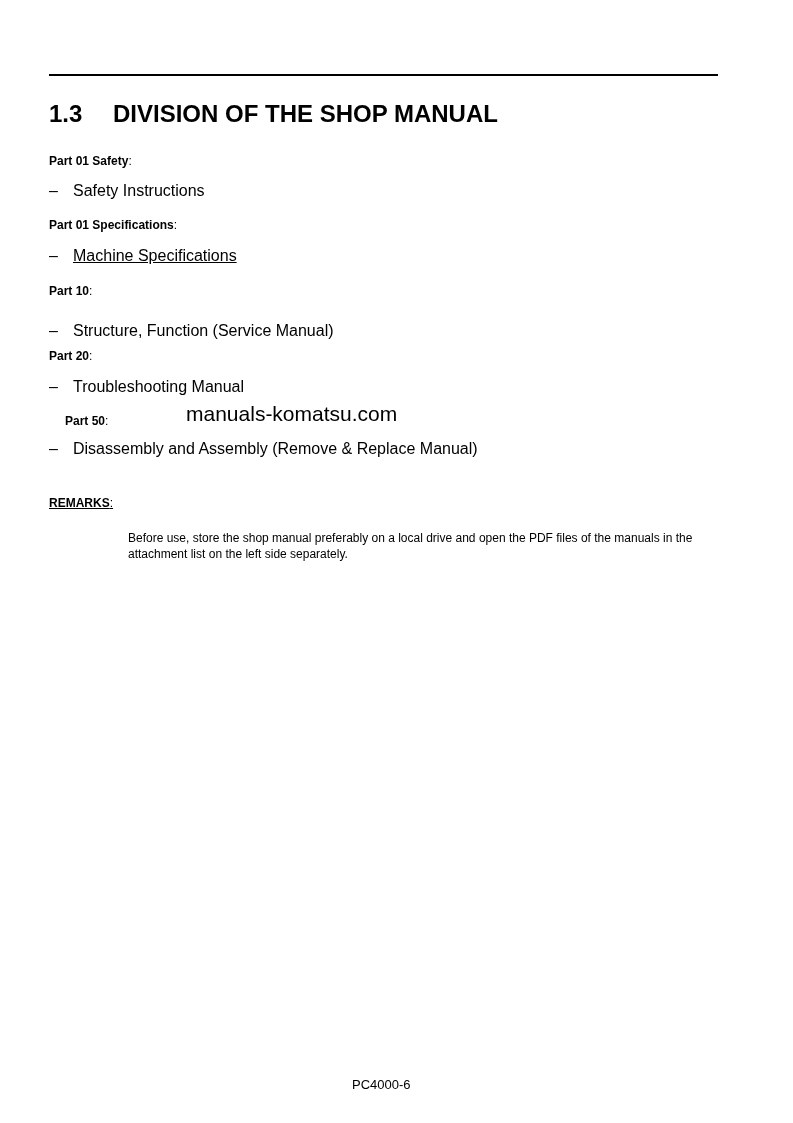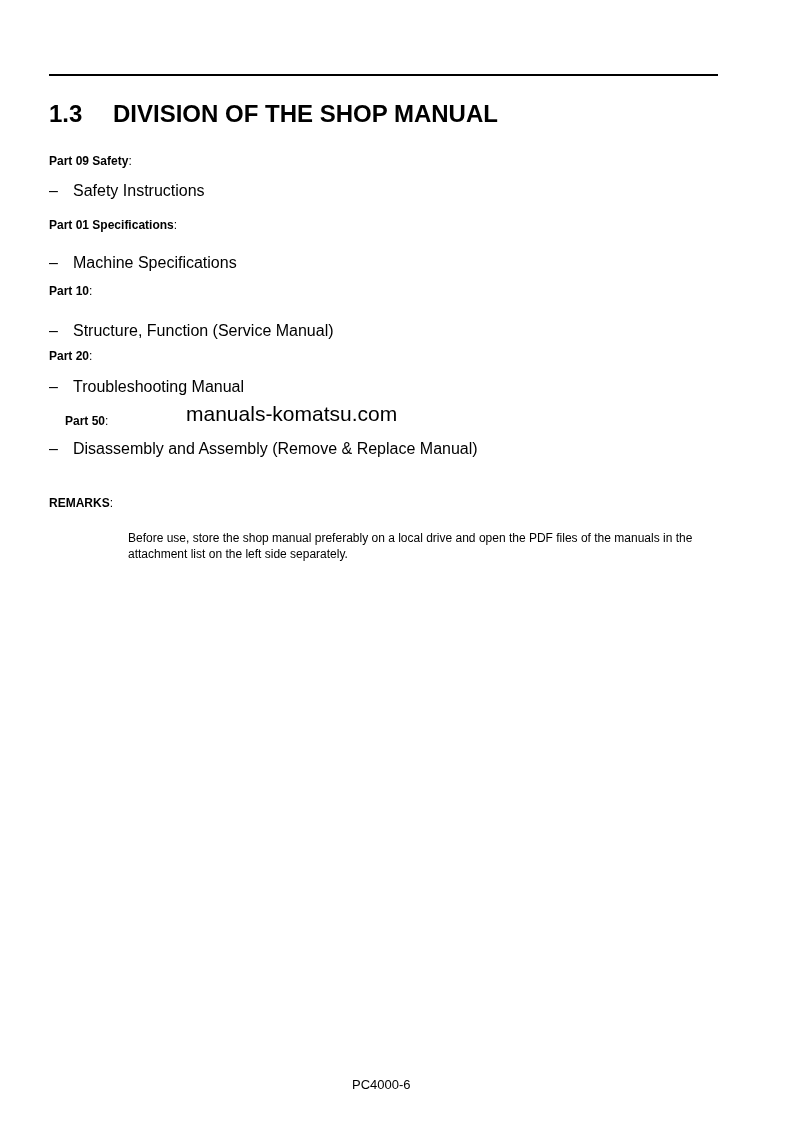--- a/index.html
+++ b/index.html
@@ -7,45 +7,45 @@
          font-family:"Liberation Sans", sans-serif; color:#000; }
   .rule { position:absolute; left:49px; top:74px; width:669px; height:2px; background:#000; }
   .title { position:absolute; left:49px; top:100px; font-size:24px; font-weight:bold; white-space:nowrap; }
   .title .num { display:inline-block; width:64px; }
   .part-head { position:absolute; left:49px; font-size:12px; font-weight:bold; white-space:nowrap; }
   .part-head .colon { font-weight:normal; }
   .item { position:absolute; left:49px; font-size:16px; white-space:nowrap; }
   .item .dash { display:inline-block; width:24px; }
   .watermark { position:absolute; left:186px; top:402px; font-size:21px; white-space:nowrap; }
   .remarks { position:absolute; left:49px; top:495px; font-size:12px; line-height:16px; width:680px; }
-  .remarks .label { position:absolute; left:0; top:0; font-weight:bold; }
+  .remarks .label { position:absolute; left:0; top:0; font-weight:bold;text-decoration:underline; }
   .remarks .label .colon { font-weight:normal; }
   .remarks .text { margin-left:79px;margin-top:35px; }
   .footer { position:absolute; left:352px; top:1077px; font-size:13px; white-space:nowrap; }
 </style>
 </head>
 <body>
 
 <div class="rule"></div>
 
 <div class="title">
   <span class="num">1.3</span><span>DIVISION OF THE SHOP MANUAL</span>
 </div>
 
 <div class="part-head" style="top:154px;">
-  <span>Part 09 Safety</span><span class="colon">:</span>
+  <span>Part 01 Safety</span><span class="colon">:</span>
 </div>
 <div class="item" style="top:182px;">
   <span class="dash">–</span><span>Safety Instructions</span>
 </div>
 
 <div class="part-head" style="top:218px;">
   <span>Part 01 Specifications</span><span class="colon">:</span>
 </div>
-<div class="item" style="top:254px;">
+<div class="item" style="top:247px;text-decoration:underline;">
   <span class="dash">–</span><span>Machine Specifications</span>
 </div>
 
 <div class="part-head" style="top:284px;">
   <span>Part 10</span><span class="colon">:</span>
 </div>
 <div class="item" style="top:322px;">
   <span class="dash">–</span><span>Structure, Function (Service Manual)</span>
 </div>
 

